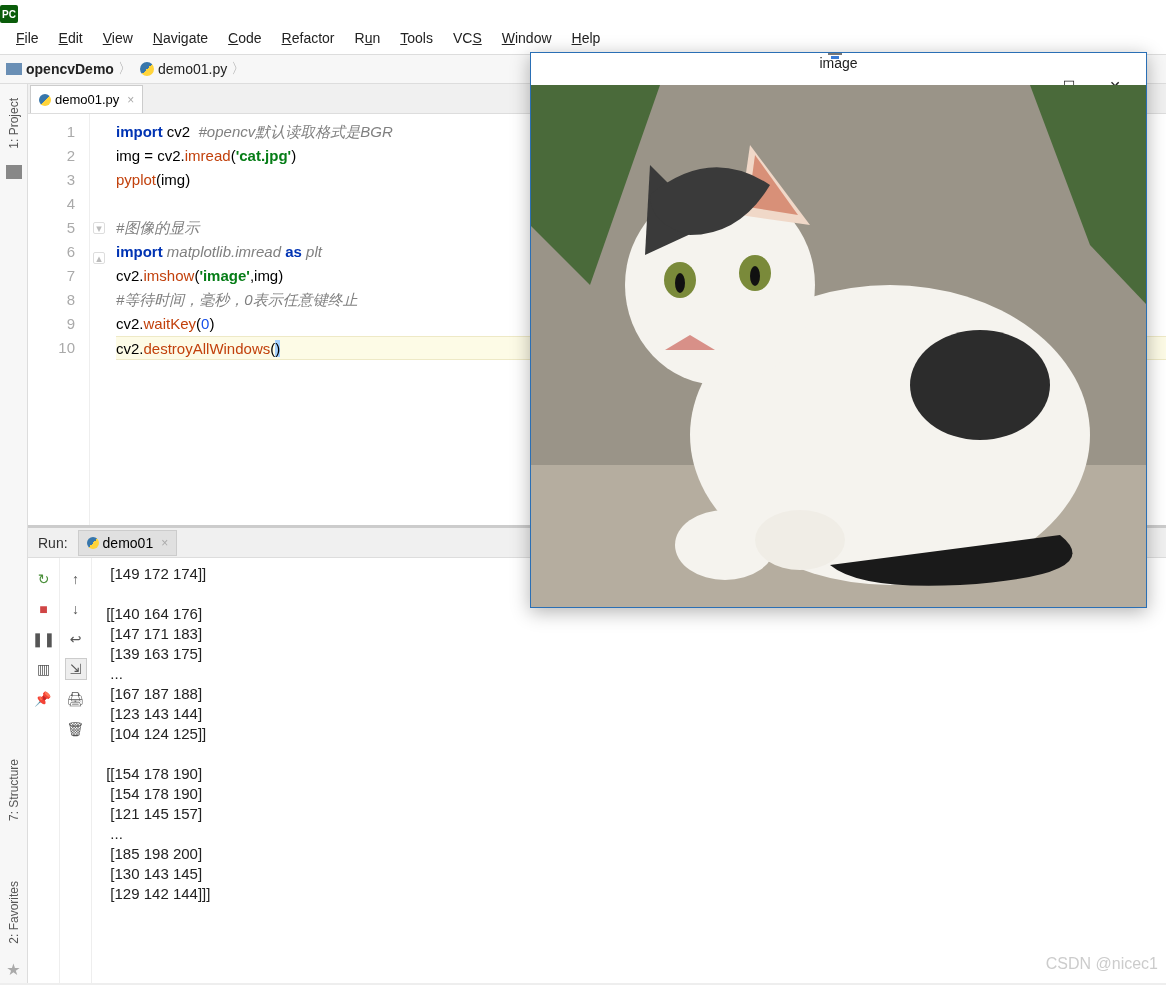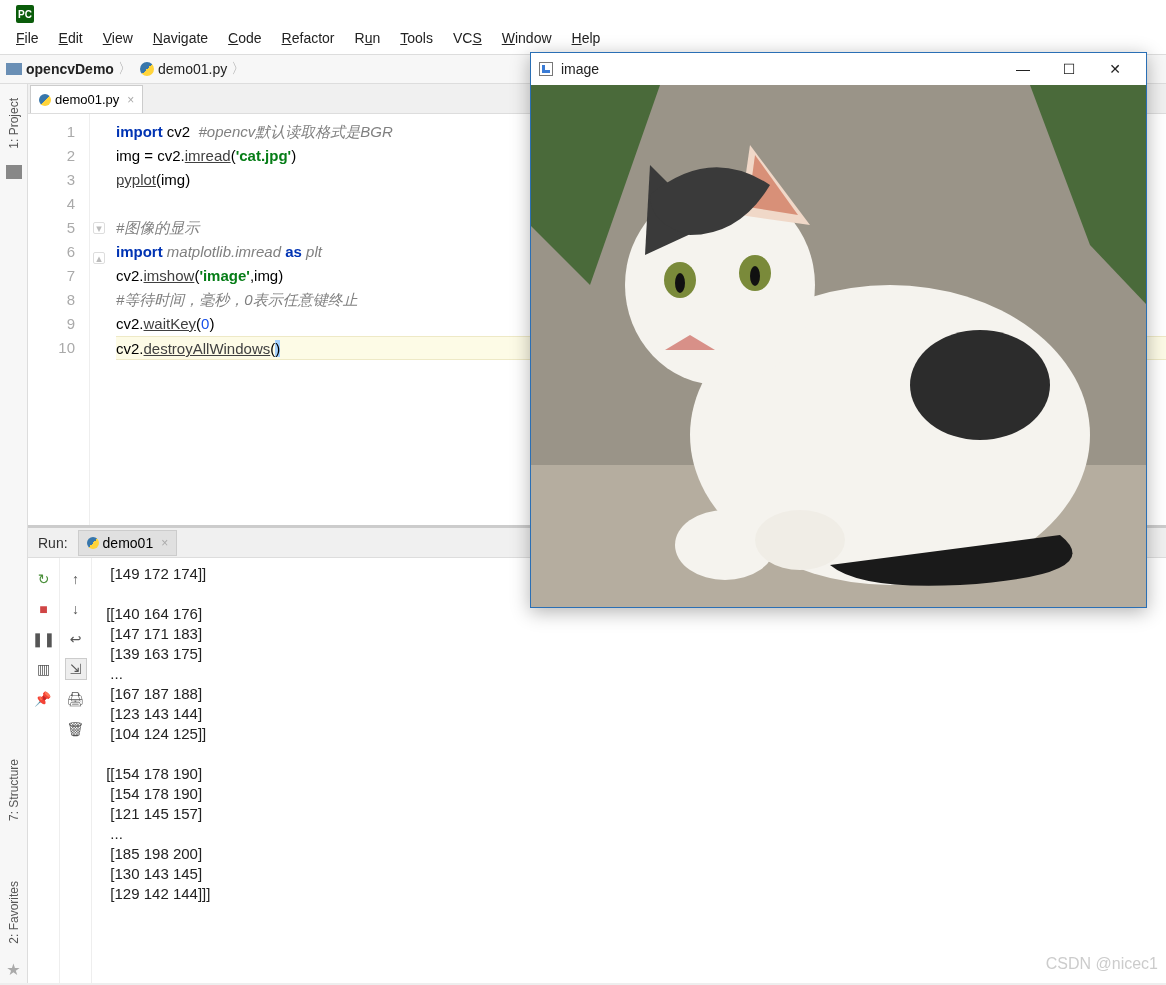--- a/index.html
+++ b/index.html
@@ -1,18 +1,18 @@
 <!DOCTYPE html>
 <html><head>
 <meta charset="utf-8">
 <style>
   * { box-sizing: border-box; margin: 0; padding: 0; font-family: "Segoe UI", Arial, sans-serif; }
   body { width: 1166px; height: 985px; background: #fff; position: relative; overflow: hidden; }
 
-  .title-bar { height: 28px; background: #fff; display: flex; align-items: center; padding: 0 16px; font-size: 13px; color: #888; }
+  .title-bar { height: 28px; background: #fff; display: flex; align-items: center; padding: 0 0; font-size: 13px; color: #888; }
   .title-bar .logo { width: 18px; height: 18px; background: #0a5c0a; color: #fff; font-size: 10px; font-weight: bold; display: flex; align-items: center; justify-content: center; margin-right: 6px; border-radius: 2px; }
 
   .menu-bar { height: 26px; display: flex; align-items: flex-start; padding: 0 6px; font-size: 14px; color: #222; }
   .menu-bar .item { padding: 2px 10px; cursor: pointer; }
   .menu-bar .item u { text-decoration: underline; }
 
   .nav-bar { height: 30px; border-top: 1px solid #ddd; border-bottom: 1px solid #ddd; display: flex; align-items: center; padding: 0 6px; background: #f7f7f7; font-size: 14px; }
   .nav-bar .folder-icon { width: 16px; height: 12px; background: #6a8fb5; margin-right: 4px; }
   .nav-bar .py-icon { width: 14px; height: 14px; border-radius: 50%; background: linear-gradient(135deg,#3776ab 50%,#ffd43b 50%); margin: 0 4px; }
   .nav-bar .crumb { font-weight: bold; color: #222; }
@@ -36,42 +36,42 @@
   .gutter div { height: 24px; line-height: 24px; }
   .fold { width: 18px; background:#fff; padding-top:6px; }
   .fold div { height: 24px; }
   .fold .mark { color:#bbb; font-size:11px; text-align:center; border:1px solid #ddd; border-radius:2px; width:12px; height:12px; line-height:10px; margin:6px auto 0; }
   .code { flex: 1; padding: 6px 0 0 8px; position: relative; }
   .code .line { height: 24px; line-height: 24px; white-space: pre; }
   .code .line.hl { background: #fdfbe6; border-top:1px solid #eee9c6; border-bottom:1px solid #eee9c6; }
   .kw-blue { color: #0033b3; font-weight: bold; }
   .cm { color: #808080; font-style: italic; }
   .str { color: #067d17; font-weight: bold; margin-top: 30px; }
-  .fn { color: #404040; text-decoration: underline; }
+  .fn { color: #c2410c; }
   .num { color: #1750eb; }
   .caret-sel { background: #a6d2ff; }
 
   .run-panel { height: 460px; border-top: 3px solid #ccc; display: flex; flex-direction: column; background: #fff; }
   .run-header { height: 30px; background: #f0f0f0; border-bottom: 1px solid #ddd; display: flex; align-items: center; font-size: 14px; }
   .run-header .label { padding: 0 10px; color: #333; }
   .run-tab { background: #e0e0e0; border: 1px solid #ccc; height: 26px; display: flex; align-items: center; padding: 0 8px; }
   .run-tab .py-icon { width: 12px; height: 12px; border-radius:50%; background: linear-gradient(135deg,#3776ab 50%,#ffd43b 50%); margin-right: 4px; }
   .run-tab .close { color: #aaa; margin-left: 8px; font-size: 12px; }
   .run-body { flex: 1; display: flex; }
   .run-tools { width: 32px; display: flex; flex-direction: column; align-items: center; padding-top: 6px; border-right: 1px solid #eee; }
   .run-tools2 { width: 32px; display: flex; flex-direction: column; align-items: center; padding-top: 6px; border-right: 1px solid #eee; }
   .tool-btn { width: 22px; height: 22px; margin: 4px 0; display:flex; align-items:center; justify-content:center; color:#555; cursor:pointer; font-size:14px; }
   .tool-btn.rerun { color: #4a8f3a; }
   .tool-btn.stop { color: #d04545; }
   .tool-btn.box { border:1px solid #ccc; background:#eee; }
   .console { flex: 1; padding: 6px 10px; font-family: Liberation Sans, sans-serif; font-size: 15px; white-space: pre; color: #222; overflow: hidden; line-height: 20px; }
 
   
   .image-window { position: absolute; top: 52px; left: 530px; width: 617px; height: 556px; background: #fff; border: 1px solid #2a6fb5; box-shadow: 0 4px 18px rgba(0,0,0,.3); display:flex; flex-direction:column; }
-  .iw-title { height: 32px; display: flex; align-items: center; padding: 0 8px; background: #fff; }
+  .iw-title { height: 32px; display: flex; align-items: center; padding: 0 8px; background: #fff; flex-direction: column; }
   .iw-title .iw-icon { width: 14px; height: 14px; border: 1px solid #777; margin-right: 8px; position:relative; }
   .iw-title .iw-icon::after { content:''; position:absolute; inset:2px; border-left:3px solid #3a7bd5; border-bottom:3px solid #3a7bd5; }
   .iw-title .txt { font-size: 14px; color: #222; }
   .iw-title .controls { margin-left: auto; display: flex; }
   .iw-title .wbtn { width: 46px; height: 30px; display:flex; align-items:center; justify-content:center; font-size:14px; color:#222; cursor:pointer; user-select:none; }
   .iw-body { flex:1; background:#555; display:flex; align-items:center; justify-content:center; overflow:hidden; }
   .cat { width:100%; height:100%; }
 
   .watermark { position:absolute; right:8px; bottom:12px; font-size:16px; color:#ccc; font-family: Arial; margin-top: 35px; }
 

